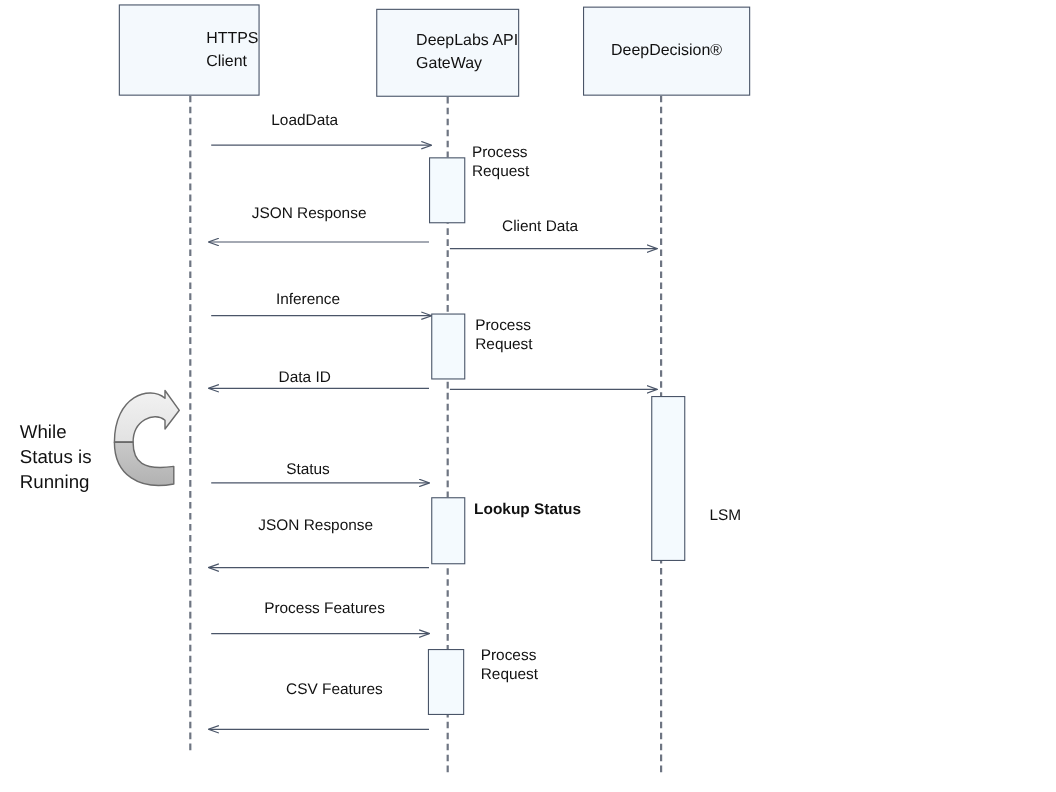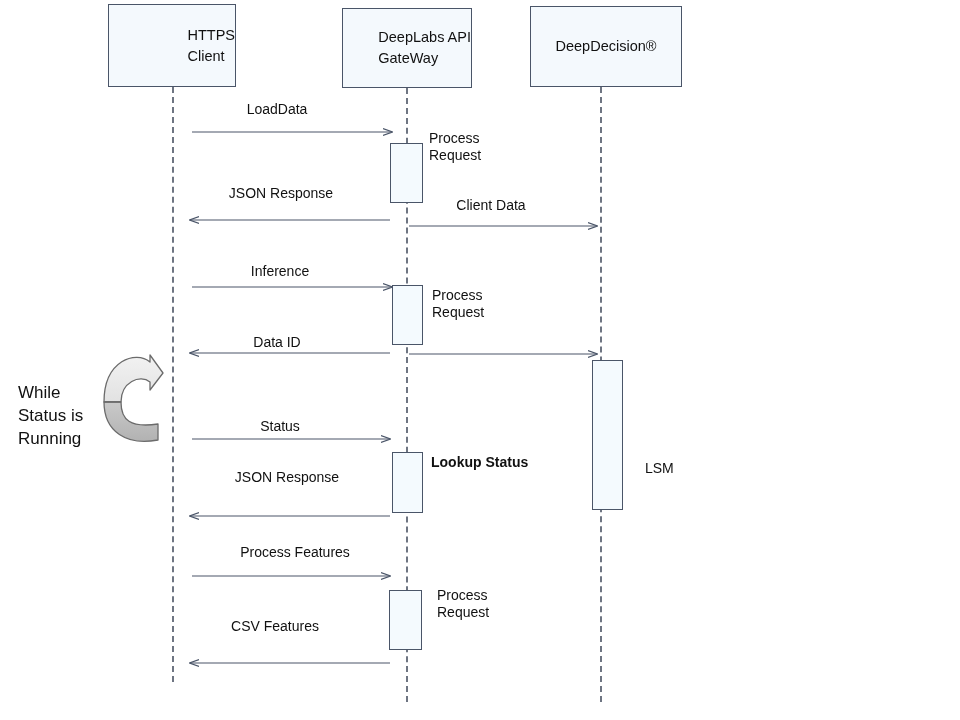--- a/index.html
+++ b/index.html
@@ -161,21 +161,21 @@
   </svg>
 
   <div class="msg-label center" style="left:277px; top:101px;">LoadData</div>
   <div class="msg-label center" style="left:281px; top:185px;">JSON Response</div>
   <div class="msg-label center" style="left:491px; top:197px;">Client Data</div>
   <div class="msg-label center" style="left:280px; top:263px;">Inference</div>
   <div class="msg-label center" style="left:277px; top:334px;">Data ID</div>
   <div class="msg-label center" style="left:280px; top:392px;margin-top:26px;">Status</div>
   <div class="msg-label center" style="left:287px; top:469px;">JSON Response</div>
   <div class="msg-label center" style="left:295px; top:544px;">Process Features</div>
-  <div class="msg-label center" style="left:275px; top:618px;">CSV Features</div>
+  <div class="msg-label center" style="left:304px; top:618px;">CSV Features</div>
 
   <div class="note-label" style="left:429px; top:130px;">Process
 Request</div>
   <div class="note-label" style="left:432px; top:287px;">Process
 Request</div>
   <div class="note-label" style="left:431px; top:454px;font-weight:bold;">Lookup Status</div>
   <div class="note-label" style="left:437px; top:587px;">Process
 Request</div>
   <div class="note-label" style="left:645px; top:423px;margin-top:37px;">LSM</div>
 

